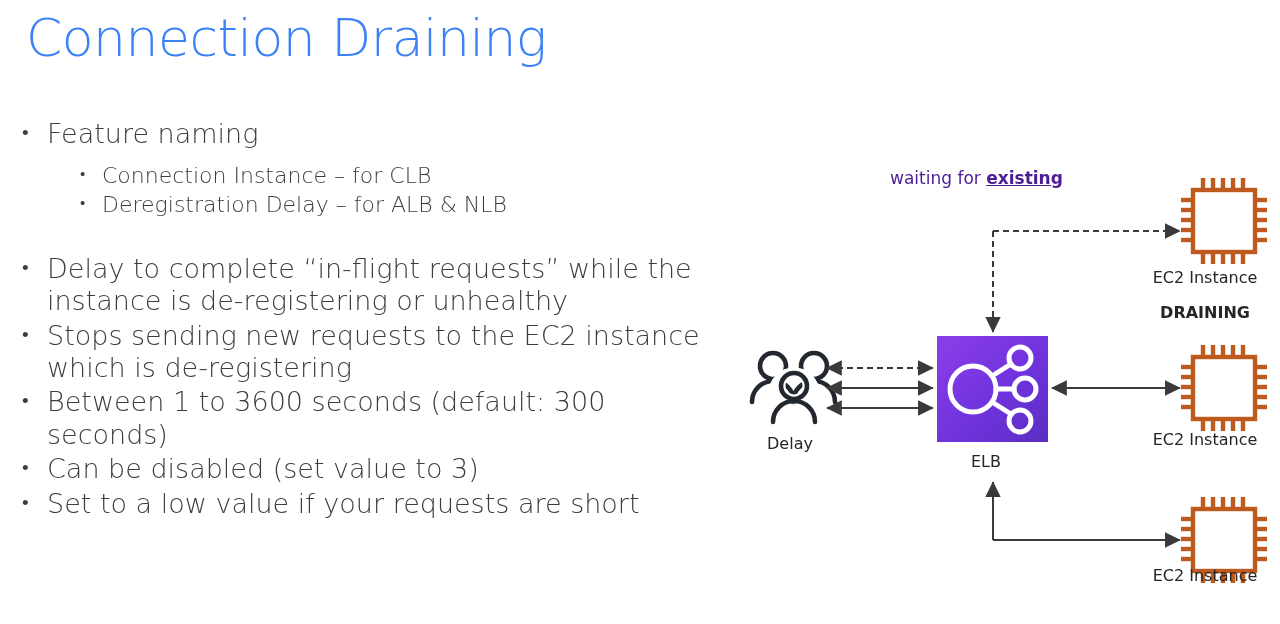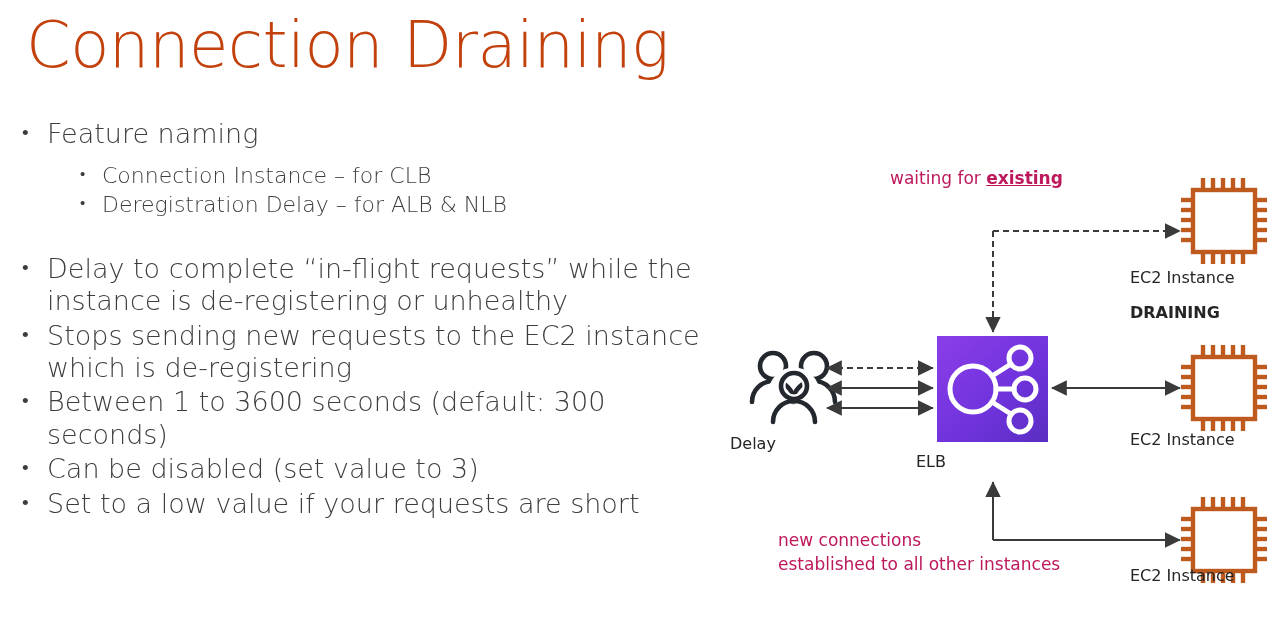--- a/index.html
+++ b/index.html
@@ -15,24 +15,24 @@
     overflow: hidden;
     font-family: "Liberation Sans", sans-serif;
     color: #3b3b3b;
   }
 
   
   .slide-title {
     position: absolute;
     left: 26px;
     top: 8px;
-    font-size: 64px;
+    font-size: 52px;
     font-weight: 300;
     letter-spacing: -0.5px;
-    color: #c2410c;
+    color: #3b82f6;
     font-family: "DejaVu Sans", sans-serif;
     white-space: nowrap;
   }
 
   
   .bullets {
     position: absolute;
     left: 22px;
     top: 118px;
     width: 700px;
@@ -86,43 +86,44 @@
     left: 730px;
     top: 150px;
     width: 550px;
     height: 474px;
   }
   .diagram svg { display: block; }
 
   .dg-text {
     position: absolute;
     font-family: "DejaVu Sans", sans-serif;
-    color: #be185d;
+    color: #4c1d95;
     font-size: 17px;
     line-height: 1.42;
     white-space: nowrap;
   }
   .dg-text b { font-weight: bold; }
   .dg-text u { text-decoration: underline; }
 
   .lbl {
     position: absolute;
     font-family: "DejaVu Sans", sans-serif;
     color: #252525;
     font-size: 16px;
     white-space: nowrap;
+    text-align: center;
   }
   .lbl-bold { font-weight: bold; }
 
   
   #note-existing { left: 160px; top: 16px; }
   #note-new      { left: 48px;  top: 378px; }
 
   #label-users    { left: 0px;   top: 284px; width: 120px; }
-  #label-elb      { left: 186px; top: 302px; width: 120px; }
+  #label-elb      { left: 196px; top: 302px; width: 120px; }
   #label-ec2-top  { left: 400px; top: 118px; width: 150px; }
   #label-ec2-drain{ left: 400px; top: 153px; width: 150px; }
   #label-ec2-mid  { left: 400px; top: 280px; width: 150px; }
   #label-ec2-bot  { left: 400px; top: 416px; width: 150px; }
 </style>
 </head>
 <body>
 
 <div class="slide-title">Connection Draining</div>
 
@@ -307,24 +308,20 @@
           <line x1="525" y1="399" x2="537" y2="399"></line>
         <line x1="525" y1="409" x2="537" y2="409"></line>
       </g>
     </g>
   </svg>
 
   <div class="dg-text" id="note-existing">
     <span>waiting for </span><b><u>existing</u></b><br>
   </div>
 
-  <div class="dg-text" id="note-new">
-    <span>new connections</span><br>
-    <span>established to all other instances</span>
-  </div>
 
   <div class="lbl" id="label-users">Delay</div>
   <div class="lbl" id="label-elb">ELB</div>
   <div class="lbl" id="label-ec2-top">EC2 Instance</div>
   <div class="lbl lbl-bold" id="label-ec2-drain">DRAINING</div>
   <div class="lbl" id="label-ec2-mid">EC2 Instance</div>
   <div class="lbl" id="label-ec2-bot">EC2 Instance</div>
 
 </div>
 

